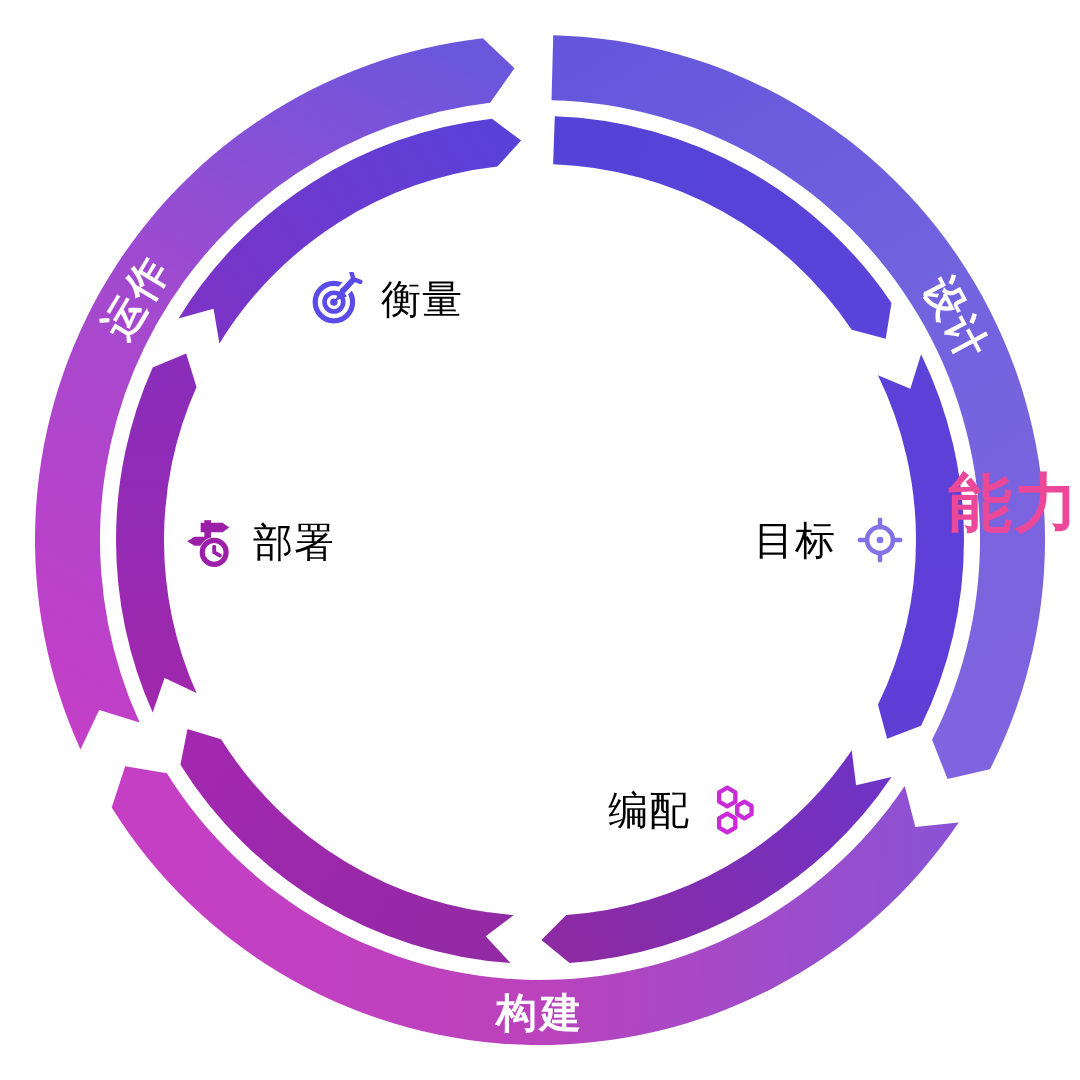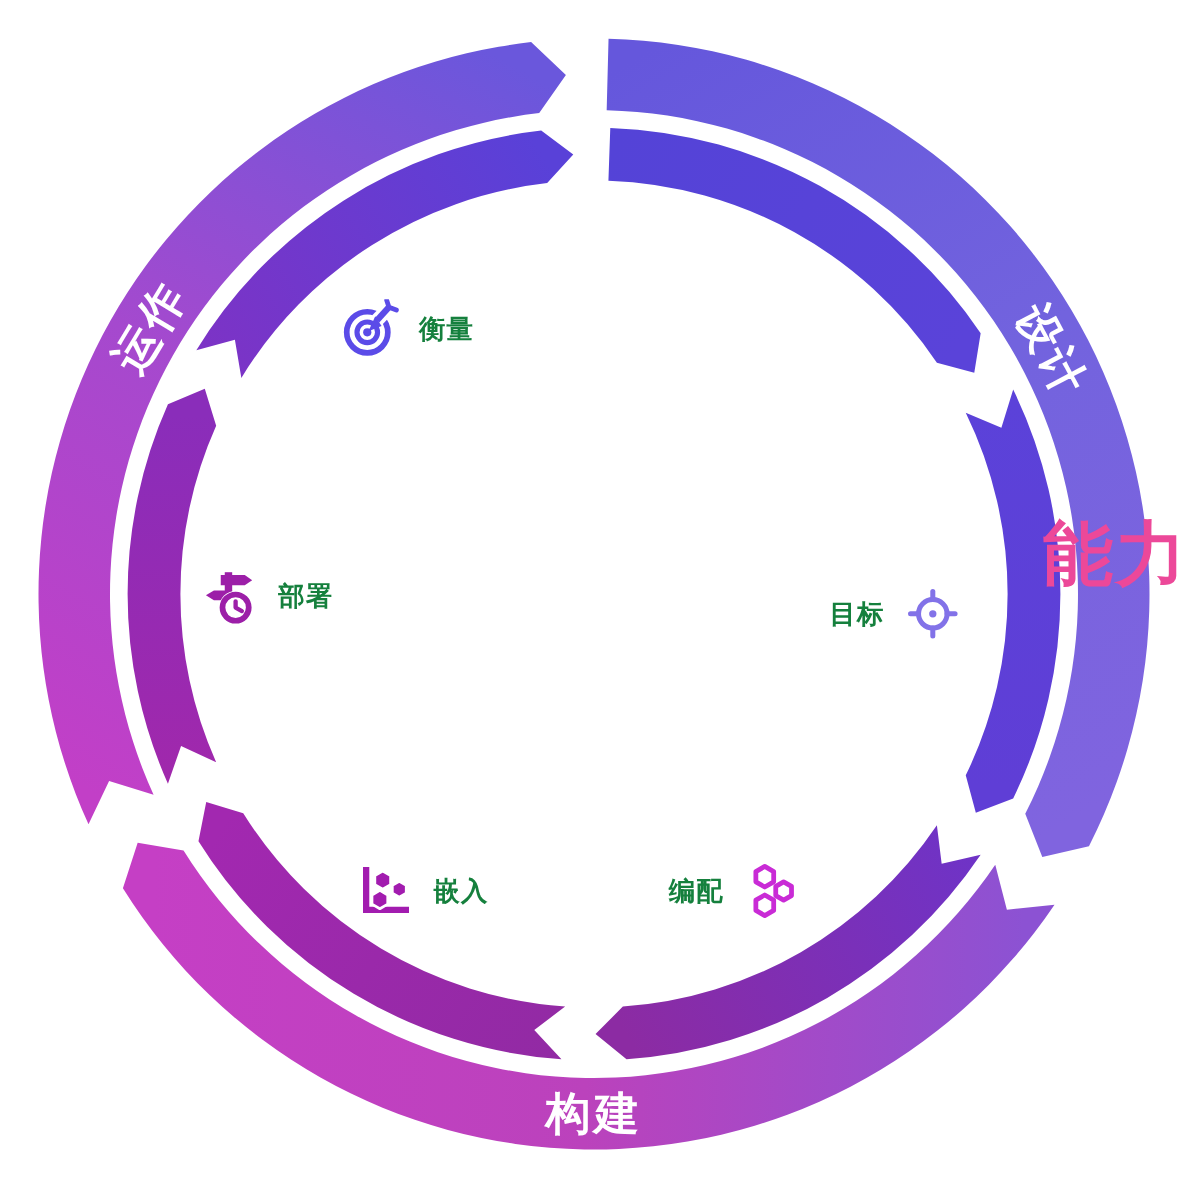--- a/index.html
+++ b/index.html
@@ -6,21 +6,21 @@
   .stage{position:relative;width:1080px;height:1080px;background:#ffffff;overflow:hidden;
          font-family:"Liberation Sans",sans-serif;}
   #ring-svg{position:absolute;left:0;top:0;width:1080px;height:1080px;}
   .ring-label{fill:#ffffff;font-family:"Liberation Sans",sans-serif;font-size:41px;
               font-weight:700;letter-spacing:3px;text-anchor:middle;}
   .center-title{position:absolute;left:12px;right:0;top:462px;text-align:right;
                 font-size:64px;line-height:82px;font-weight:700;color:#ec4899;letter-spacing:2px;}
   .item{position:absolute;display:flex;align-items:center;gap:17px;height:56px;}
   .item .icon{display:flex;align-items:center;justify-content:center;width:54px;height:54px;}
   .item .icon svg{width:54px;height:54px;}
-  .item-label{font-size:24px;font-weight:700;color:#15803d;letter-spacing:1px;white-space:nowrap;}
+  .item-label{font-size:40px;font-weight:400;color:#000000;letter-spacing:1px;white-space:nowrap;}
 </style>
 </head>
 <body>
 
 <div class="stage">
 
   <svg id="ring-svg" viewBox="0 0 1080 1080">
     <defs id="ring-defs">
         <linearGradient id="outer-ring-grad-0" gradientUnits="userSpaceOnUse" x1="552.37" y1="67.66" x2="961.00" y2="754.51">
           <stop offset="0" stop-color="#6557DC"></stop>
@@ -105,49 +105,36 @@
         <polygon points="18,7.5 39,7.5 45.5,12 39,16.5 18,16.5" fill="currentColor"></polygon>
         <polygon points="28,21 28,29.5 12,29.5 5,25.2 12,21" fill="currentColor"></polygon>
         <circle cx="31" cy="36" r="14.6" fill="#ffffff" stroke="none"></circle>
         <circle cx="31" cy="36" r="11.5" fill="#ffffff" stroke="currentColor" stroke-width="5"></circle>
         <path d="M31 30.5 V36 L36.5 39" fill="none" stroke="currentColor" stroke-width="3.8" stroke-linecap="round" stroke-linejoin="round"></path>
       </svg>
     </span>
     <span class="item-label">部署</span>
   </div>
 
-  <div class="item" style="left:754px;top:530px">
+  <div class="item" style="left:754px;top:512px">
     <span class="item-label">目标</span>
     <span class="icon" style="color: rgb(130, 114, 232);">
       <svg viewBox="0 0 52 52">
         <g fill="none" stroke="currentColor" stroke-width="4.4" stroke-linecap="round">
           <circle cx="26" cy="26" r="12.5"></circle>
           <path d="M26 6.5 V13.5"></path>
           <path d="M26 38.5 V45.5"></path>
           <path d="M6.5 26 H13.5"></path>
           <path d="M38.5 26 H45.5"></path>
         </g>
         <circle cx="26" cy="26" r="3.2" fill="currentColor"></circle>
       </svg>
     </span>
   </div>
 
-  <div class="item" style="left:323px;top:782px">
-    <span class="icon" style="color: rgb(162, 28, 175);">
-      <svg viewBox="0 0 52 52">
-        <path d="M9.5 5 V42.5 H47" fill="none" stroke="currentColor" stroke-width="5.5"></path>
-        <g fill="currentColor" stroke="#ffffff" stroke-width="2.4" stroke-linejoin="round">
-          <polygon points="24,8.5 30.9,12.5 30.9,20.5 24,24.5 17.1,20.5 17.1,12.5"></polygon>
-          <polygon points="38.5,17.5 44.6,21 44.6,28 38.5,31.5 32.4,28 32.4,21"></polygon>
-          <polygon points="21.5,25.5 28.4,29.5 28.4,37.5 21.5,41.5 14.6,37.5 14.6,29.5"></polygon>
-        </g>
-      </svg>
-    </span>
-    <span class="item-label">嵌入</span>
-  </div>
 
   <div class="item" style="left:608px;top:782px">
     <span class="item-label">编配</span>
     <span class="icon" style="color: rgb(201, 43, 214);">
       <svg viewBox="0 0 52 52">
         <g fill="none" stroke="currentColor" stroke-width="4.2" stroke-linejoin="round">
           <polygon points="19.5,4.5 27.3,9 27.3,18 19.5,22.5 11.7,18 11.7,9"></polygon>
           <polygon points="36,18 42.9,22 42.9,30 36,34 29.1,30 29.1,22"></polygon>
           <polygon points="19.5,29.5 27.3,34 27.3,43 19.5,47.5 11.7,43 11.7,34"></polygon>
         </g>

